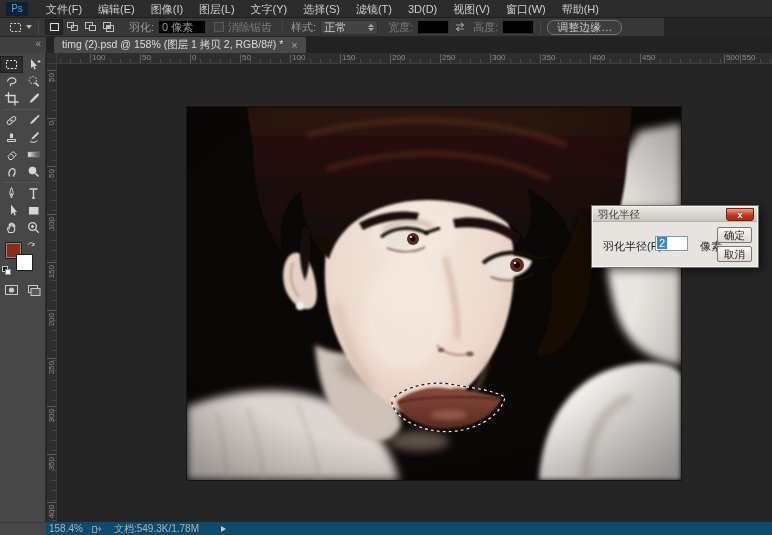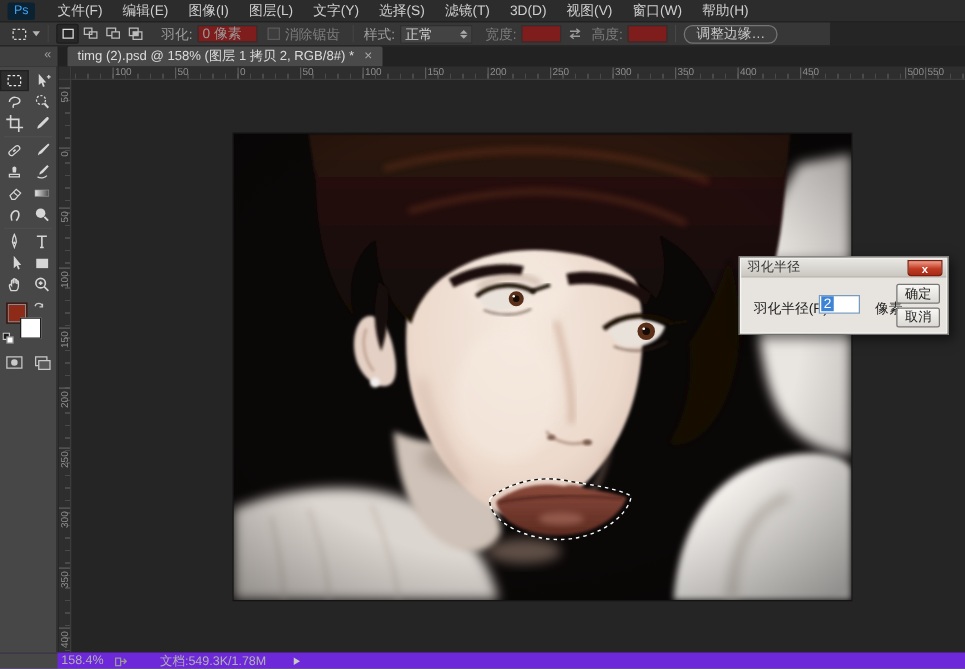--- a/index.html
+++ b/index.html
@@ -15,21 +15,21 @@
 
   
   #optionsbar { position:absolute; left:0; top:18px; width:664px; height:19px; background:#373737; border-bottom:1px solid #262626; display:flex; align-items:center; z-index:5; font-size:11px; }
   .vsep { width:1px; height:14px; background:#2a2a2a; border-right:1px solid #474747; margin:0 6px; }
   .opt-label { color:#9c9c9c; margin:0 4px 0 2px; white-space:nowrap; }
   .opt-label.dim { color:#7d7d7d; }
   #tool-preset { display:flex; align-items:center; margin-left:8px; gap:3px; }
   .caret-down { width:0; height:0; border-left:3px solid transparent; border-right:3px solid transparent; border-top:4px solid #b5b5b5; }
   .mode-btn { width:18px; height:16px; display:flex; align-items:center; justify-content:center; border-radius:2px; }
   .mode-btn.pressed { background:#272727; box-shadow:inset 0 0 0 1px #1d1d1d; }
-  .dark-input { background:#7f1d1d; border:1px solid #2f2f2f; color:#9a9a9a; height:14px; line-height:13px; padding:0 3px; }
+  .dark-input { background:#000000; border:1px solid #2f2f2f; color:#9a9a9a; height:14px; line-height:13px; padding:0 3px; }
   #feather-input { width:48px; }
   .mini-input { width:32px; }
   .checkbox { width:10px; height:10px; background:#3d3d3d; border:1px solid #5a5a5a; margin:0 2px 0 8px; }
   #style-dropdown { display:flex; align-items:center; justify-content:space-between; width:58px; height:15px; background:#434343; border:1px solid #2f2f2f; color:#cfcfcf; padding:0 3px; }
   .updown { display:flex; flex-direction:column; gap:1px; }
   .updown i { width:0; height:0; border-left:3px solid transparent; border-right:3px solid transparent; }
   .updown i.up { border-bottom:3px solid #aaa; }
   .updown i.dn { border-top:3px solid #aaa; }
   #refine-edge-btn { height:15px; padding:0 9px; border:1px solid #747474; border-radius:7px; color:#c9c9c9; font-size:11px; line-height:13px; background:#3d3d3d; white-space:nowrap; }
 
@@ -73,25 +73,25 @@
   #dlg-close { position:absolute; right:4px; top:2px; width:28px; height:13px; background:linear-gradient(#ef9d8b,#c03a22 55%,#a92c16); border:1px solid #7d1c0e; border-radius:0 0 3px 3px; color:#fff; font-size:9px; font-weight:bold; text-align:center; line-height:12px; }
   #dlg-radius-label { position:absolute; left:11px; top:33px; color:#1c1c1c; }
   #dlg-radius-input { position:absolute; left:63px; top:30px; width:33px; height:15px; background:#ffffff; border:1px solid #7a9cbc; line-height:13px; padding-left:1px; }
   #dlg-radius-input .sel { background:#3d84d6; color:#ffffff; padding:0 2px; font-size:11px; }
   #dlg-unit { position:absolute; left:108px; top:33px; color:#1c1c1c; }
   .dlg-btn { position:absolute; right:6px; width:35px; height:16px; background:linear-gradient(#f8f7f5,#dcd9d3); border:1px solid #777777; border-radius:2px; color:#1c1c1c; font-size:10.5px; text-align:center; line-height:14px; }
   #dlg-ok { top:21px; }
   #dlg-cancel { top:40px; }
 
   
-  #statusbar { position:absolute; left:0; top:522px; width:772px; height:13px; background:#6d28d9; z-index:6; display:flex; align-items:center; color:#b2b2b2; font-size:10px; }
+  #statusbar { position:absolute; left:0; top:522px; width:772px; height:13px; background:#0c4a6e; z-index:6; display:flex; align-items:center; color:#b2b2b2; font-size:10px; }
   #sb-corner { position:absolute; left:0; top:0; width:46px; height:13px; background:#474747; border-top:1px solid #383838; }
   #sb-zoom { margin-left:49px; }
   #sb-export-icon { margin-left:8px; }
-  #sb-doc { margin-left:26px; }
+  #sb-doc { margin-left:12px; }
   #sb-arrow { margin-left:22px; width:0; height:0; border-top:3.5px solid transparent; border-bottom:3.5px solid transparent; border-left:5px solid #c7c7c7; }
 
   svg { display:block; }
 </style>
 </head>
 <body>
 
 <div id="app">
 
   <div id="menubar">

